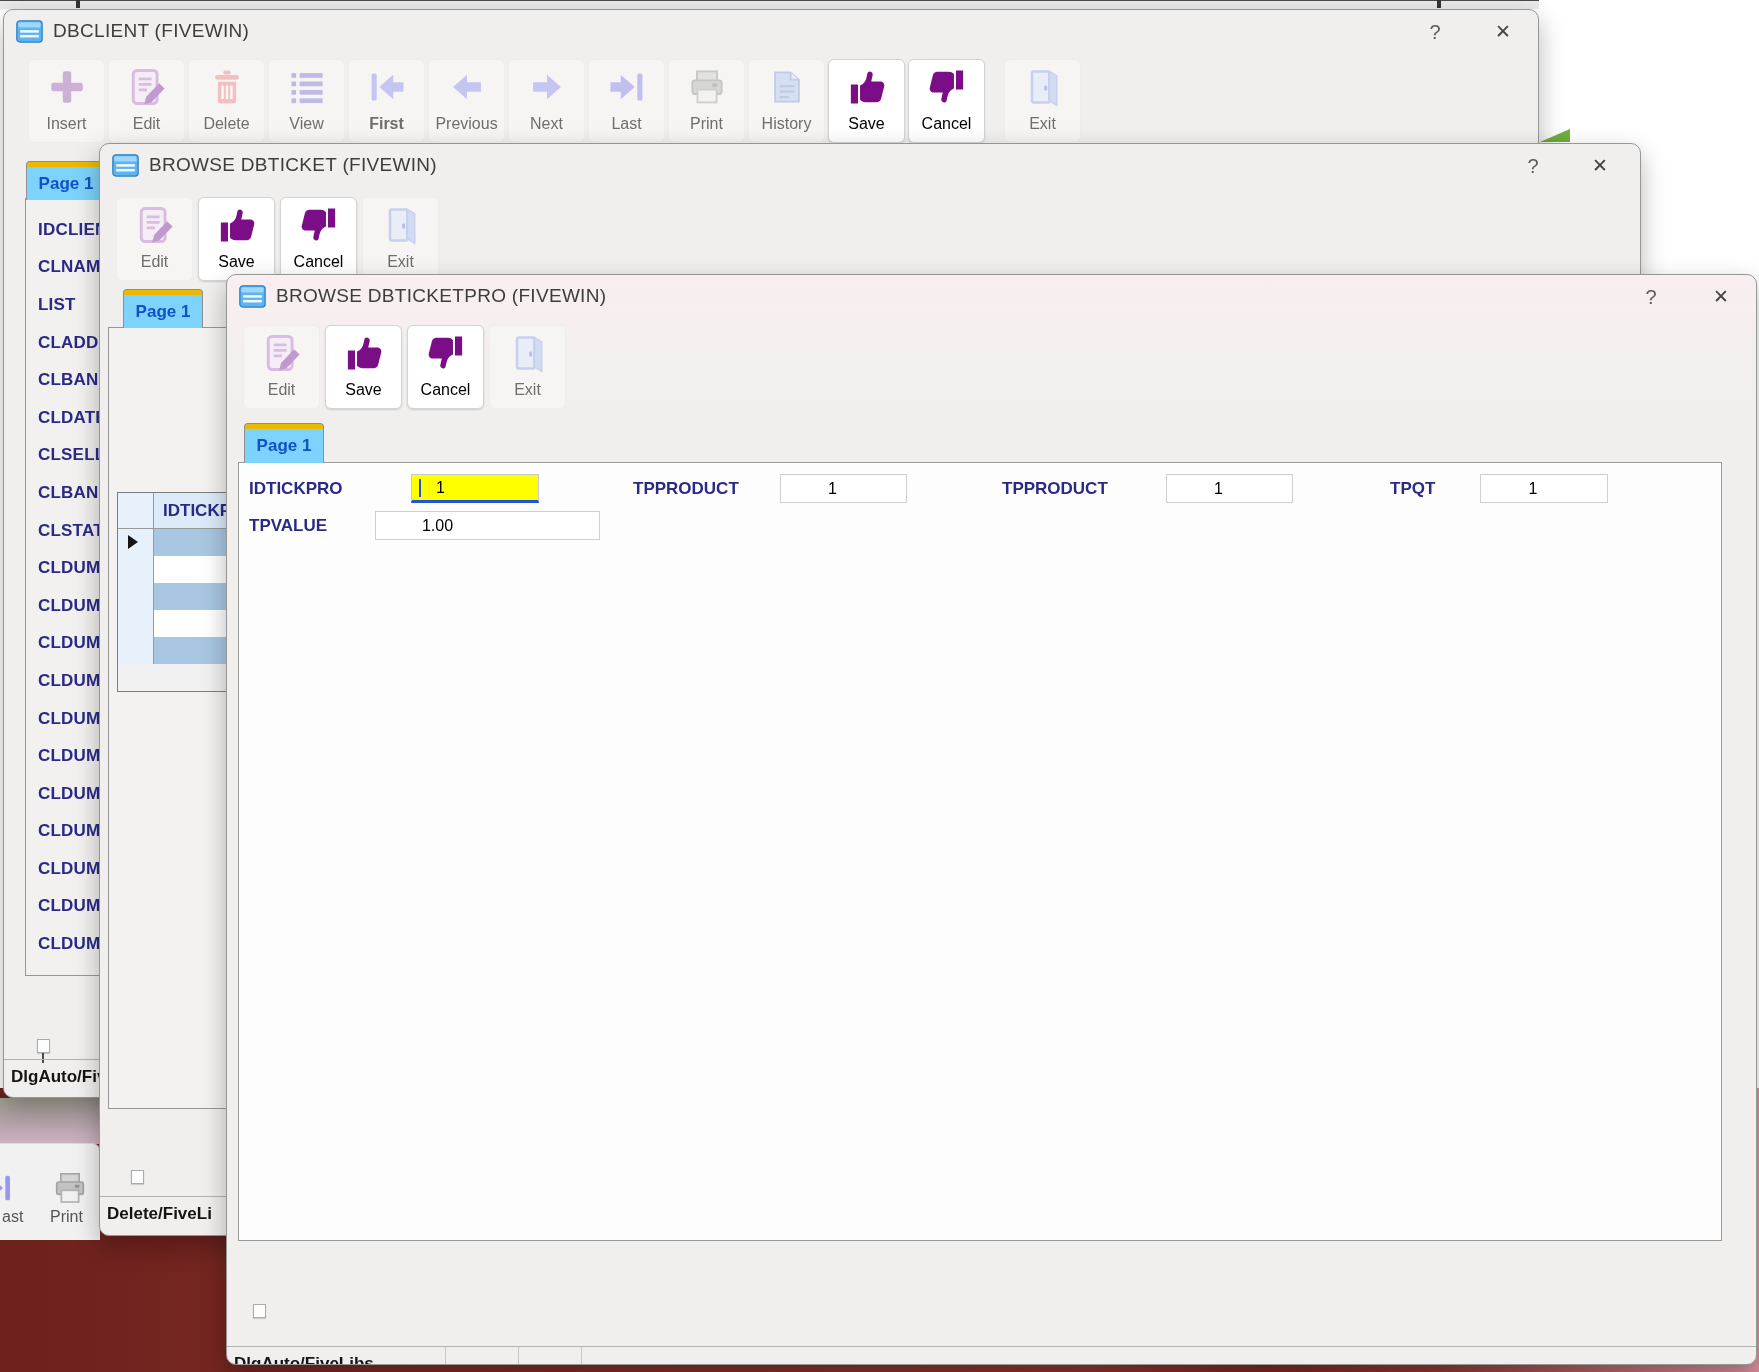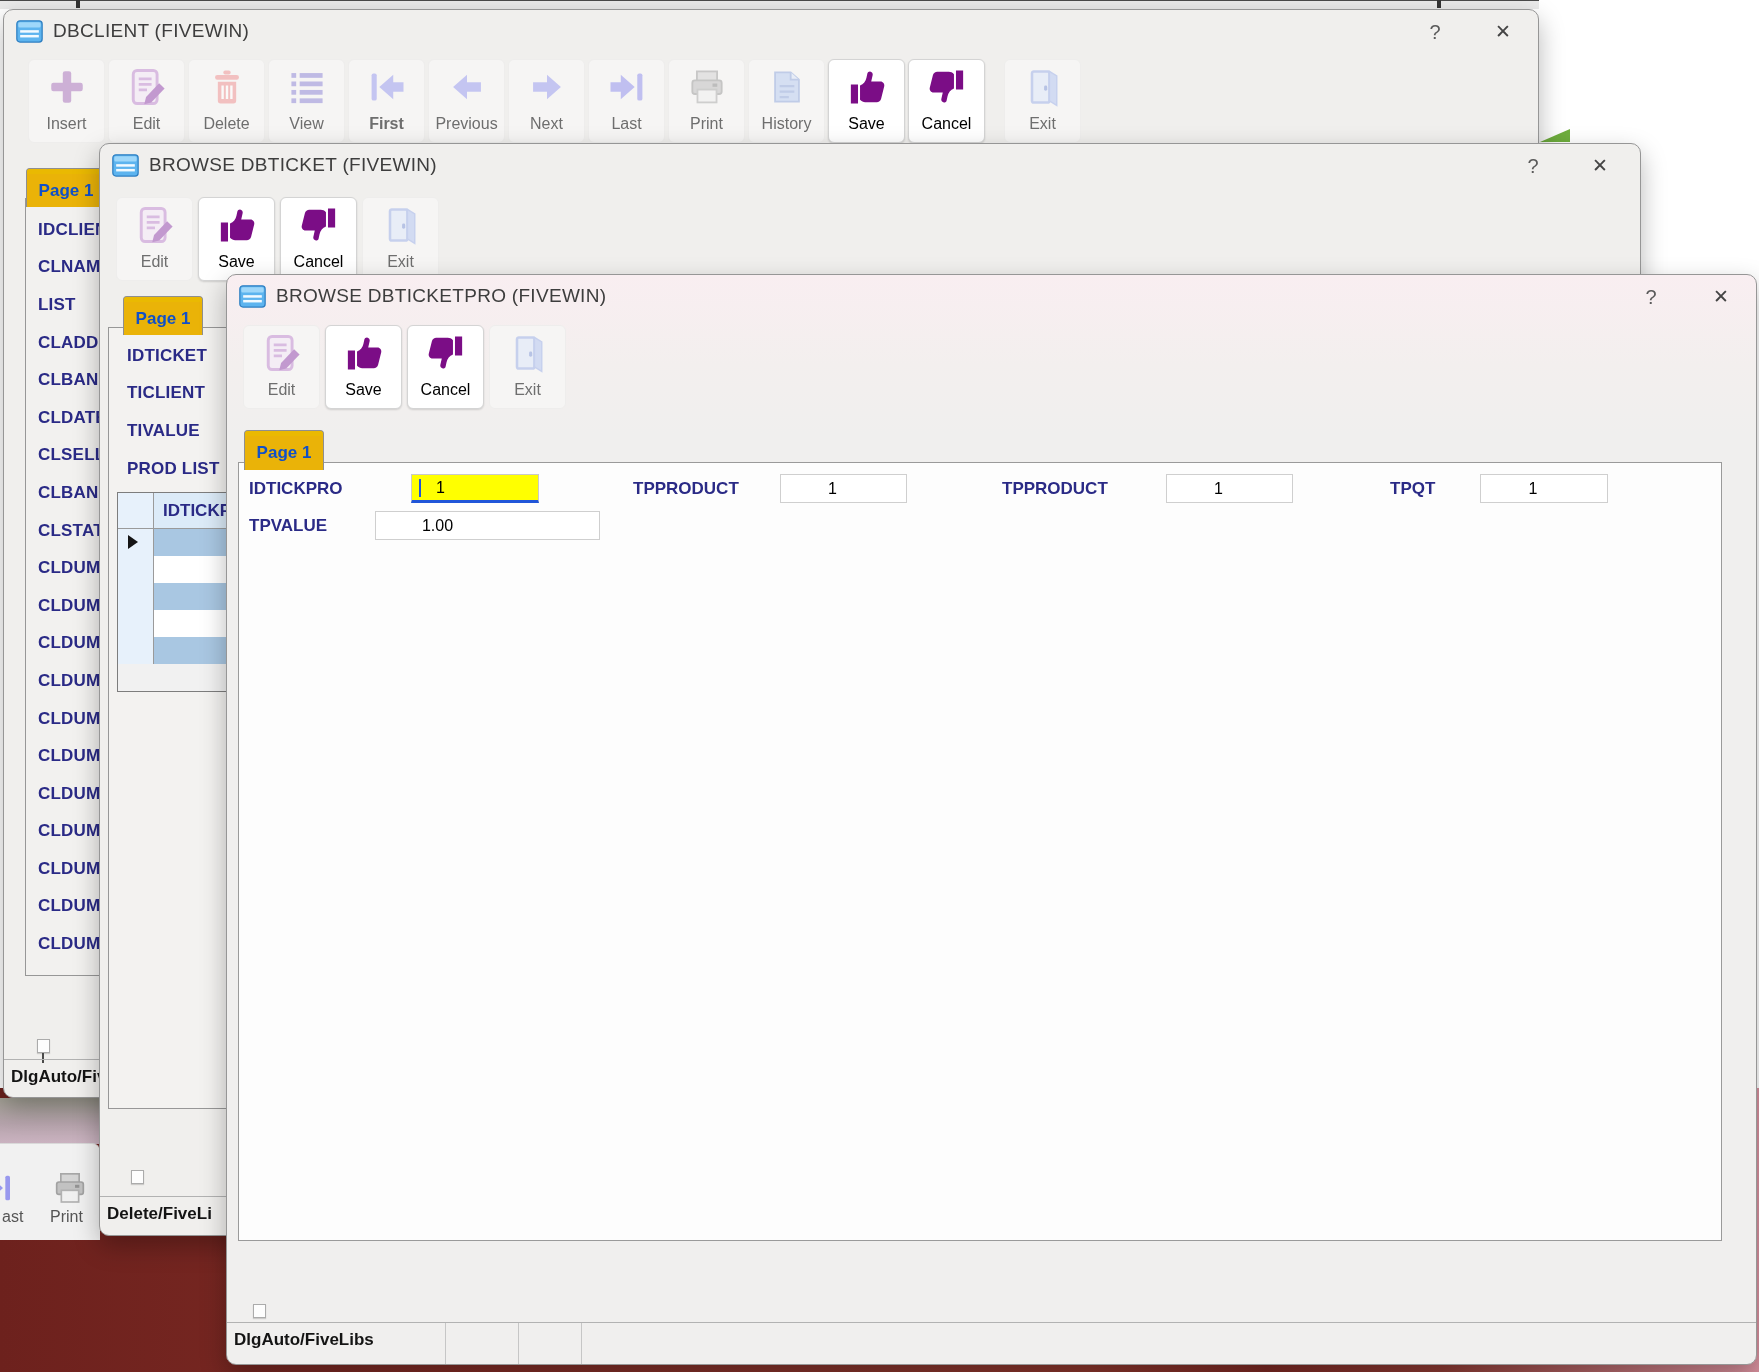--- a/index.html
+++ b/index.html
@@ -32,22 +32,22 @@
   .tbtn { position:absolute; top:0; width:77px; height:84px; border-radius:6px; text-align:center; }
   .tbtn.disabled { background:#f6f5f4; border:1px solid #eeedec; }
   .tbtn.enabled { background:#ffffff; border:1px solid #d4d4d4; box-shadow:0 1px 2px rgba(0,0,0,.14); }
   .ticon { position:absolute; left:50%; top:5px; width:44px; height:44px; margin-left:-22px; display:block; }
   .ticon svg { width:100%; height:100%; display:block; }
   .tbtn.disabled .ticon { opacity:.52; }
   .tlabel { position:absolute; left:0; right:0; bottom:9px; font-size:16px; color:#000; }
   .tbtn.disabled .tlabel { color:#6e6e6e; }
 
   
-  .tab { position:absolute; width:80px; height:39px; background:#eab308; border:1px solid #8f8f8f; border-bottom:none;
-    border-radius:4px 4px 0 0; overflow:hidden; z-index:3;margin-top:7px; }
+  .tab { position:absolute; width:80px; height:39px; background:#7dd3fc; border:1px solid #8f8f8f; border-bottom:none;
+    border-radius:4px 4px 0 0; overflow:hidden; z-index:3; }
   .tab .ybar { position:absolute; left:0; top:0; right:0; height:5px; background:#eab902; }
   .tab .tabtxt { position:absolute; left:0; right:0; top:12px; text-align:center; font-size:17px; color:#1050c8; font-weight:600; }
 
   
   .flabels { position:absolute; }
   .flabel { height:37.6px; display:flex; align-items:center; font-size:17px; font-weight:700; color:#2a2a86;
     letter-spacing:.2px; white-space:nowrap; }
 
   .panel { position:absolute; border:1px solid #979797; background:#f2f1ef; }
 
@@ -364,26 +364,20 @@
             </svg>
           </span>
           <span class="tlabel">Exit</span>
         </div>
       </div>
     <div class="tab" style="left:23px; top:145px;">
       <span class="ybar"></span>
       <span class="tabtxt">Page 1</span>
     </div>
     <div class="panel" style="left:8px; top:183px; width:1524px; height:782px; background:#f3f2f0;">
-      <div class="flabels" id="labels2" style="left:18px; top:9px;">
-          <div class="flabel">IDTICKET</div>
-          <div class="flabel">TICLIENT</div>
-          <div class="flabel">TIVALUE</div>
-          <div class="flabel">PROD LIST</div>
-        </div>
       <div class="grid" id="grid2" style="left:8px; top:164px; width:1508px; height:200px;">
           <div class="grow ghead">
             <div class="gind"></div>
             <div class="gcol">IDTICKP</div>
           </div>
           <div class="grow gdata odd">
             <div class="gind">
               <span class="tri"></span>
             </div>
             <div class="gcol"></div>
@@ -491,21 +485,21 @@
         <span>1</span>
       </div>
 
       <span class="fform-label" style="left:10px; top:53px;">TPVALUE</span>
       <div class="finput" style="left:136px; top:48px; width:225px; padding-right:100px;">
         <span>1.00</span>
       </div>
     </div>
 
     <div class="mini-square" style="left:26px; top:1029px;"></div>
-    <div class="statusbar" style="height:42px;">
+    <div class="statusbar" style="height:18px;">
       <span class="stxt">DlgAuto/FiveLibs</span>
       <span class="sdiv" style="left:218px;"></span>
       <span class="sdiv" style="left:291px;"></span>
       <span class="sdiv" style="left:354px;"></span>
     </div>
   </div>
 
 </div>
 
 </body></html>

